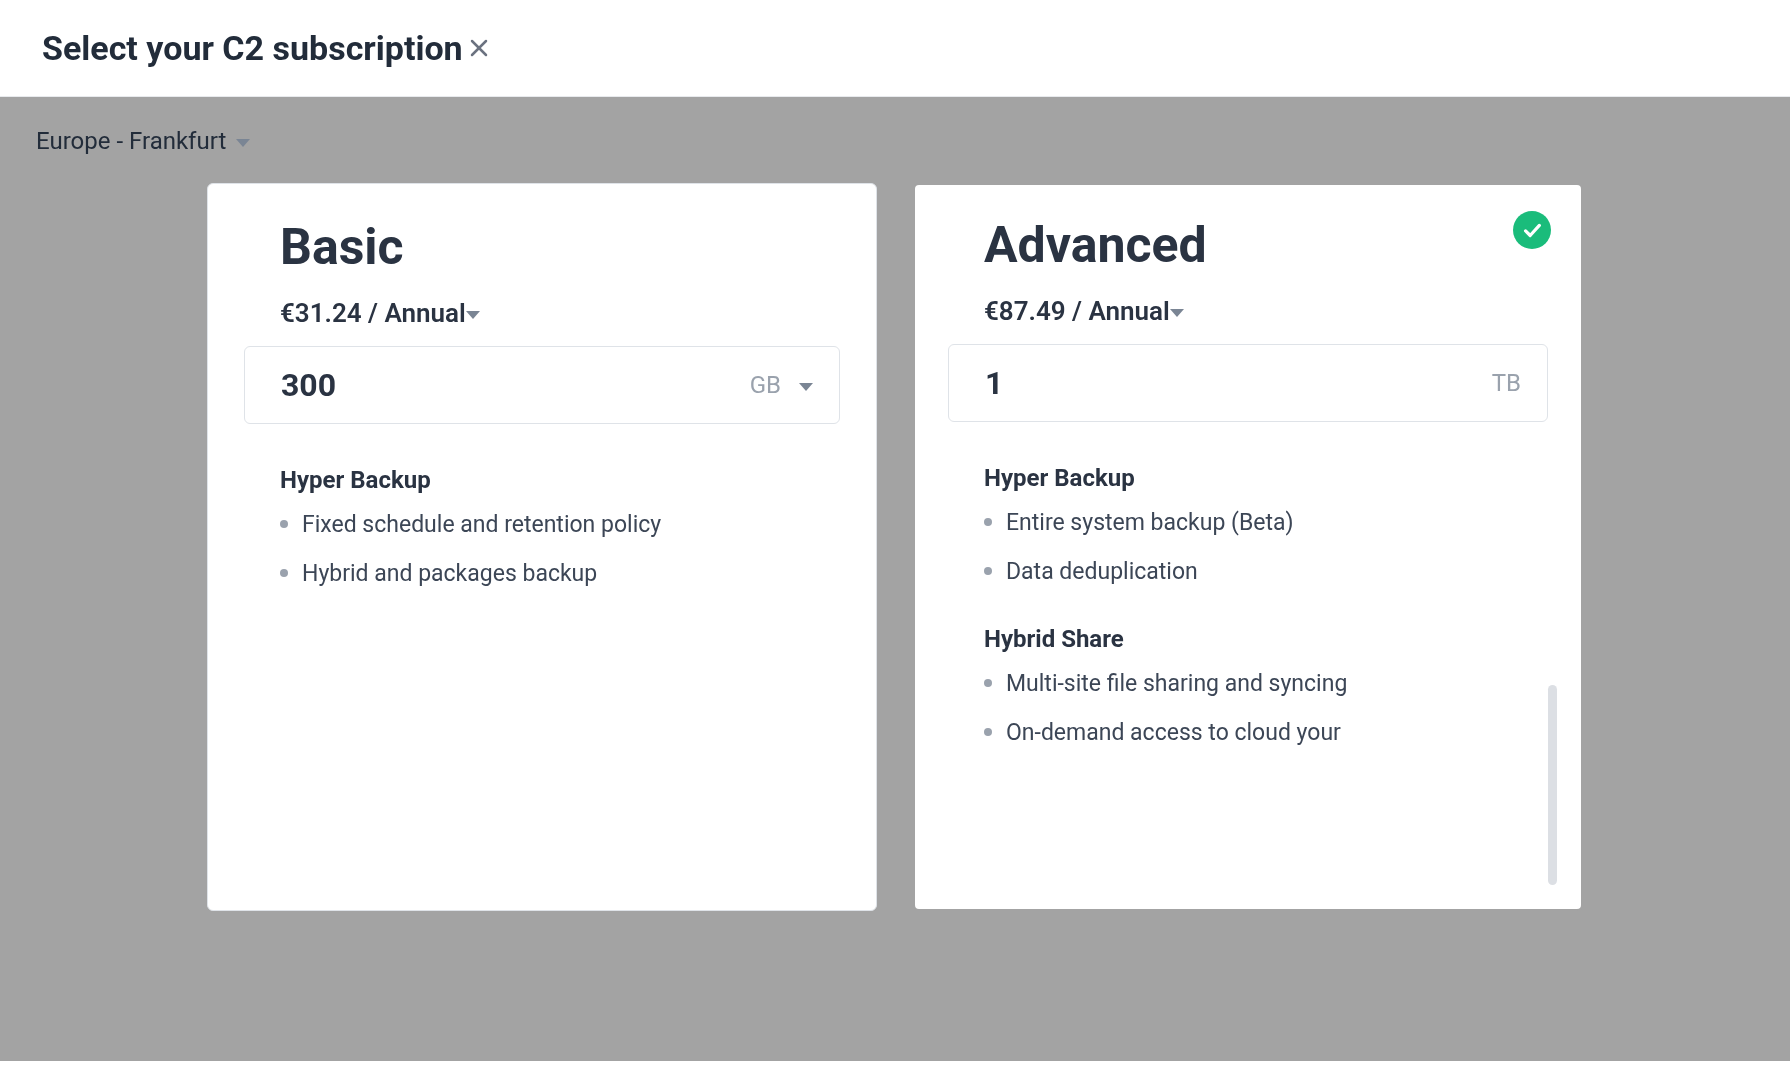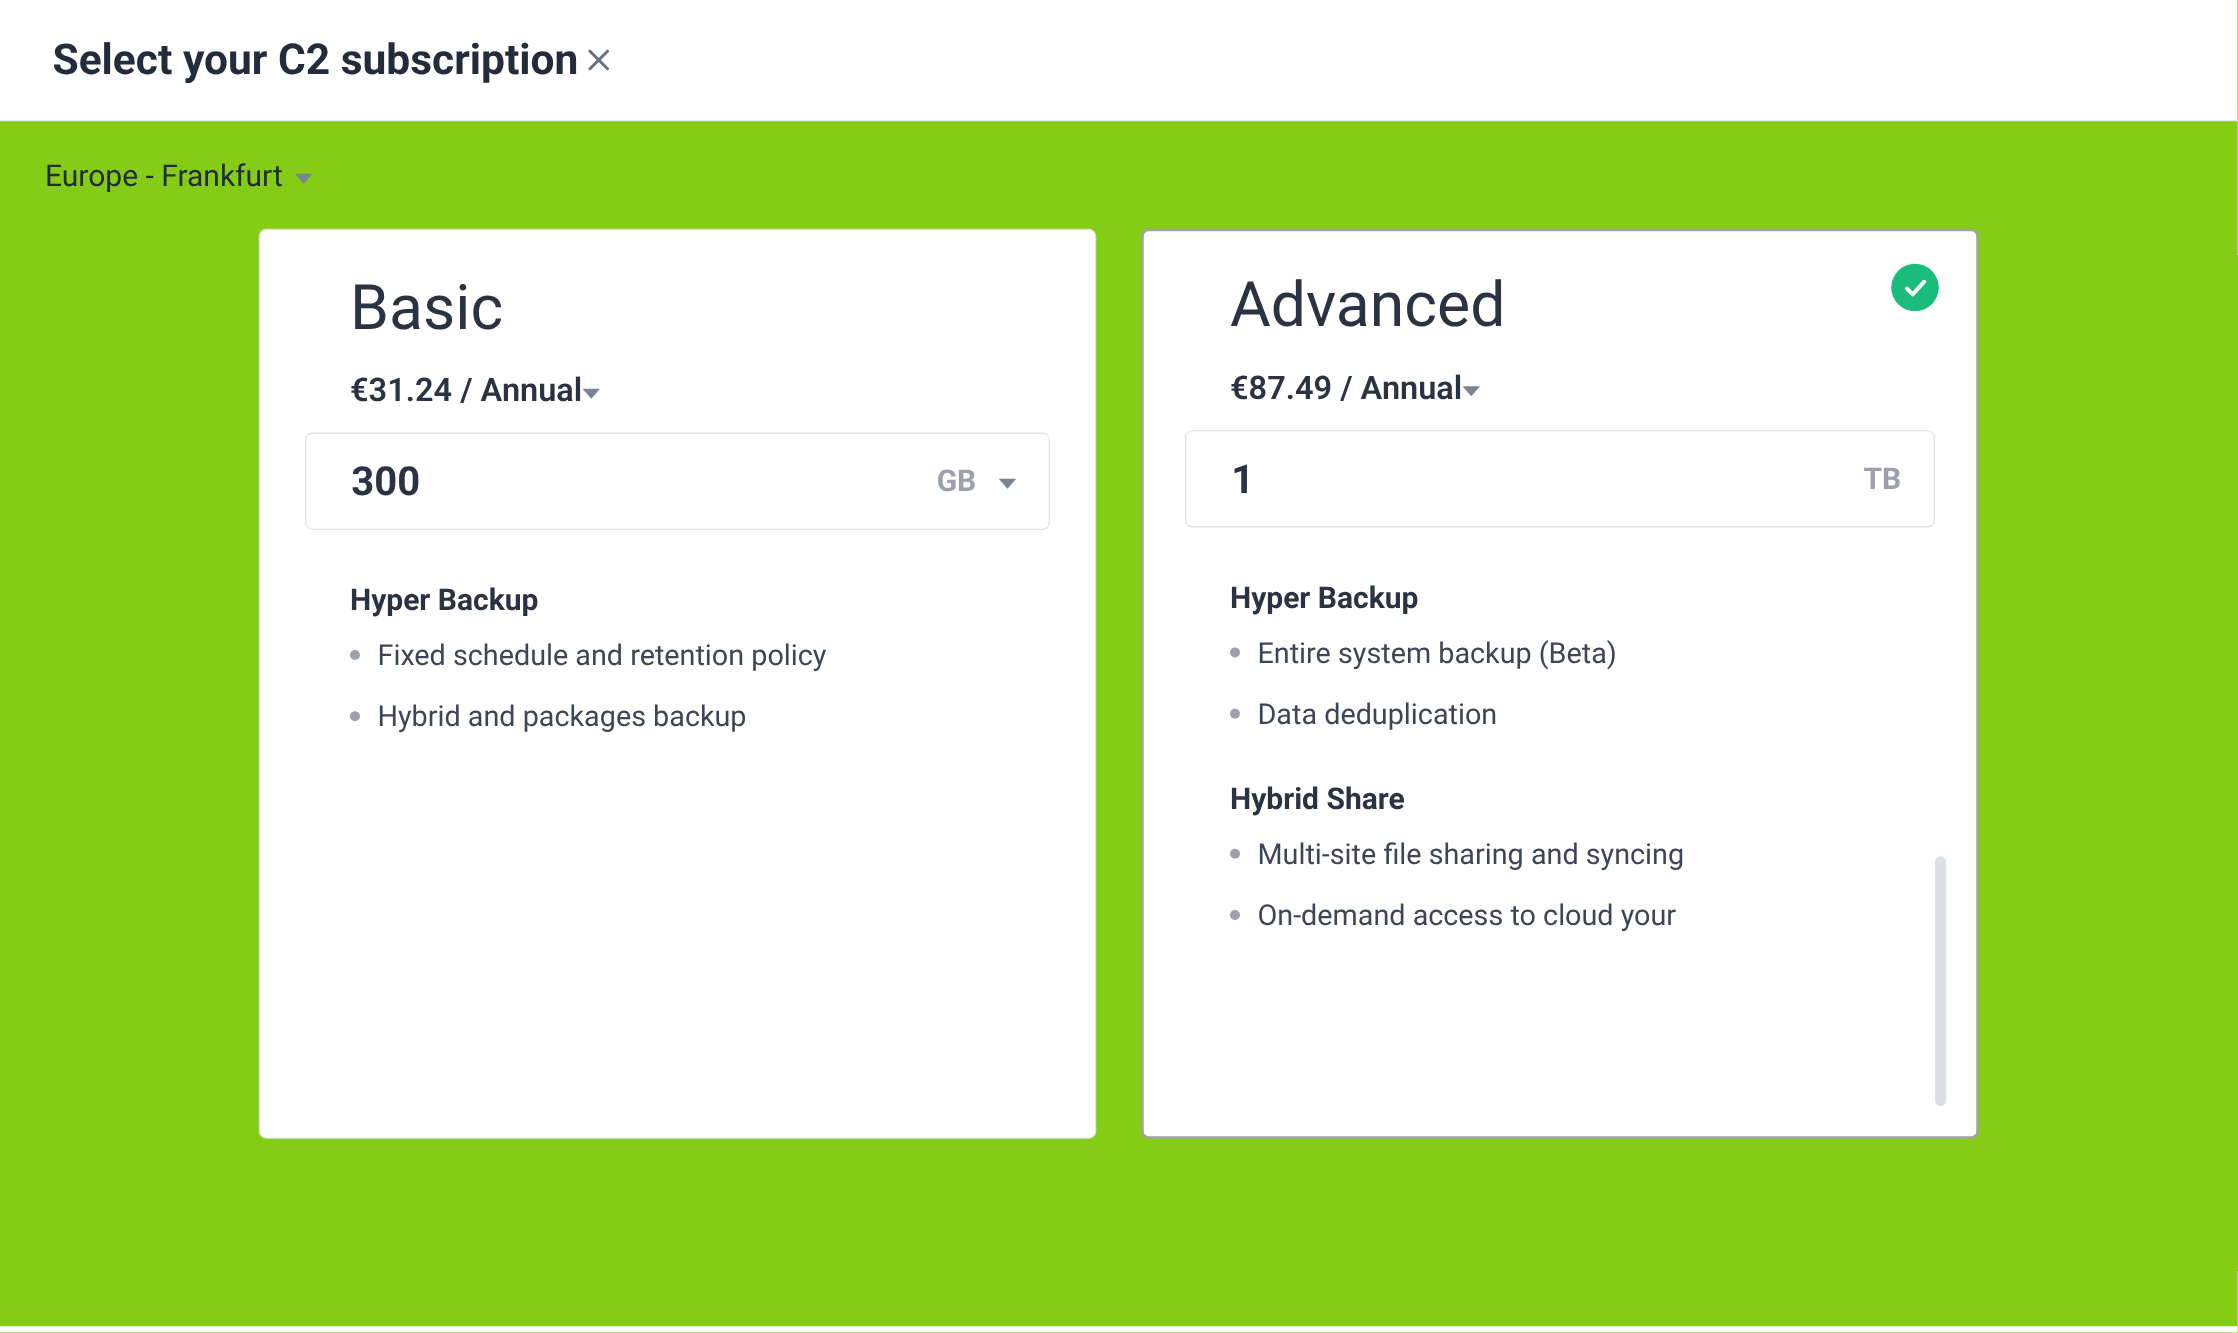--- a/index.html
+++ b/index.html
@@ -24,21 +24,21 @@
     color: #222c3a;
   }
   .close-btn {
     width: 32px; height: 32px;
     display: flex; align-items: center; justify-content: center;
     cursor: pointer;
     color: #6b7280;
   }
   .close-btn svg { width: 24px; height: 24px; }
   .body-area {
-    background: #84cc16;
+    background: #a3a3a3;
     padding: 30px 36px 60px 36px;
     height: calc(100% - 102px);
   }
   .region-picker {
     display: inline-flex;
     align-items: center;
     gap: 10px;
     font-size: 24px;
     color: #222c3a;
     cursor: pointer;
@@ -80,21 +80,21 @@
     height: 38px;
     border-radius: 50%;
     background: #1abc7b;
     display: flex;
     align-items: center;
     justify-content: center;
   }
   .selected-badge svg { width: 22px; height: 22px; }
   .plan-name {
     font-size: 50px;
-    font-weight: 400;
+    font-weight: 700;
     color: #2a3342;
     margin: 10px 0 22px 36px;
   }
   .price-row {
     display: inline-flex;
     align-items: center;
     font-size: 26px;
     font-weight: 600;
     color: #2a3342;
     margin: 0 0 18px 36px;
@@ -116,21 +116,21 @@
     color: #2a3342;
   }
   .size-unit-group {
     display: flex;
     align-items: center;
     gap: 18px;
   }
   .size-unit {
     font-size: 24px;
     color: #9aa2ad;
-    font-weight: 700;
+    font-weight: 400;
   }
   .features-wrap {
     margin-left: 36px;
     overflow-y: auto;
     flex: 1;
     position: relative;
     padding-right: 30px;
   }
   .feature-section-title {
     font-size: 24px;

